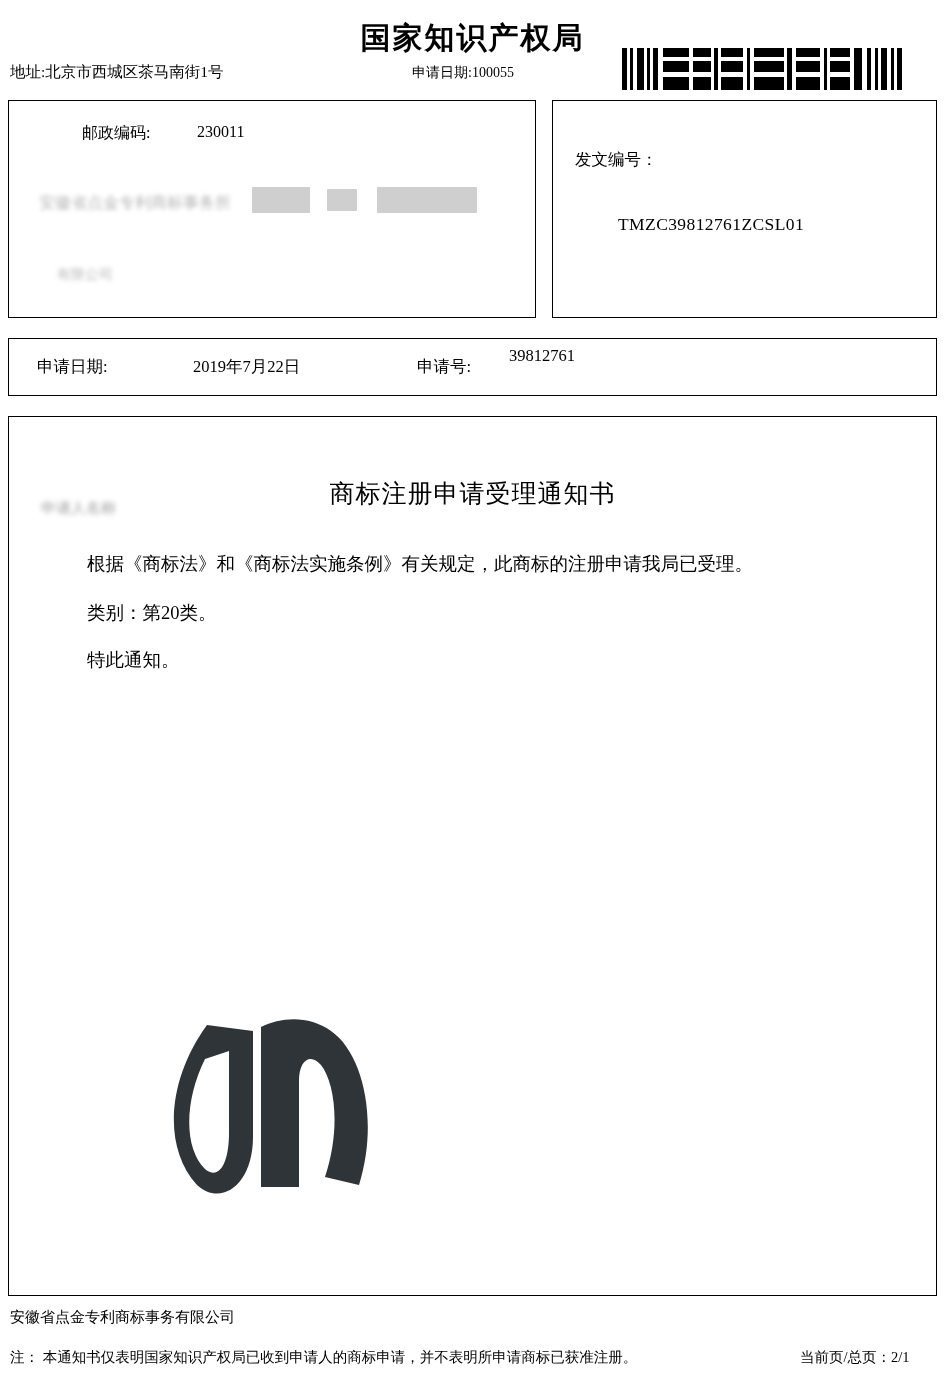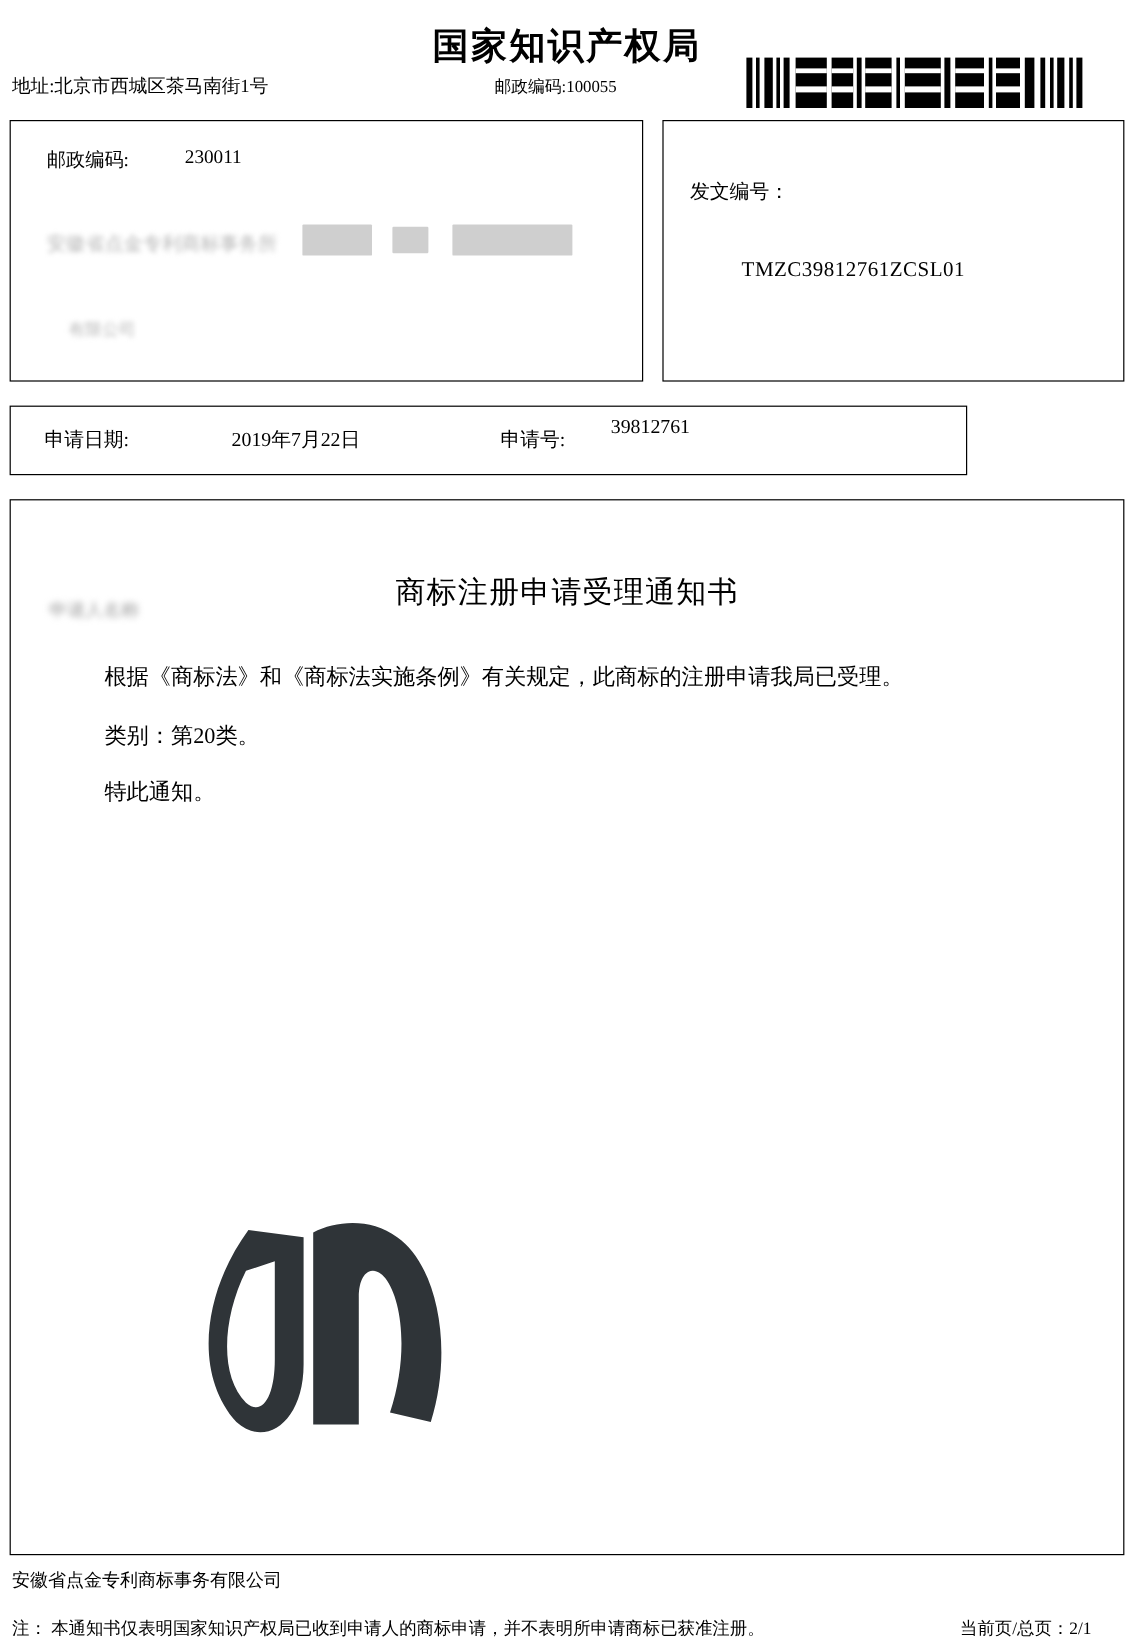--- a/index.html
+++ b/index.html
@@ -72,24 +72,24 @@
   .barcode .blk::after  { top: 58%; height: 12%; }
 
   
   .box {
     position: absolute;
     border: 1px solid #000;
     box-sizing: border-box;
   }
   #box-addressee { left: 8px;  top: 100px; width: 528px; height: 218px; }
   #box-docno     { left: 552px; top: 100px; width: 385px; height: 218px; padding-left: 32px; }
-  #box-appinfo   { left: 8px;  top: 338px; width: 798px; height: 58px; }
+  #box-appinfo   { left: 8px;  top: 338px; width: 929px; height: 58px; }
   #box-main      { left: 8px;  top: 416px; width: 929px; height: 880px; }
 
-  .lbl { font-size: 16px; }
+  .lbl { font-size: 16px; margin-left: 43px; }
 
   #postcode-label { position: absolute; left: 30px; top: 22px; }
   #postcode-value { position: absolute; left: 145px; top: 22px; }
 
   .redact {
     position: absolute;
     background: #cfcfcf;
     border-radius: 1px;
   }
   .blur-text {
@@ -169,21 +169,21 @@
     white-space: nowrap;
   }
 </style>
 </head>
 <body>
 
 <div id="page">
 
   <div class="doc-title">国家知识产权局</div>
   <div class="addr-line">地址:北京市西城区茶马南街1号</div>
-  <div class="postal-line">邮政编码:100055</div>
+  <div class="postal-line">申请日期:100055</div>
 
   <div class="barcode">
     <div class="bar" style="width:5px"></div>
       <div class="sp" style="width:3px"></div>
     <div class="bar" style="width:3px"></div>
       <div class="sp" style="width:4px"></div>
     <div class="bar" style="width:7px"></div>
       <div class="sp" style="width:3px"></div>
     <div class="bar" style="width:3px"></div>
       <div class="sp" style="width:3px"></div>

